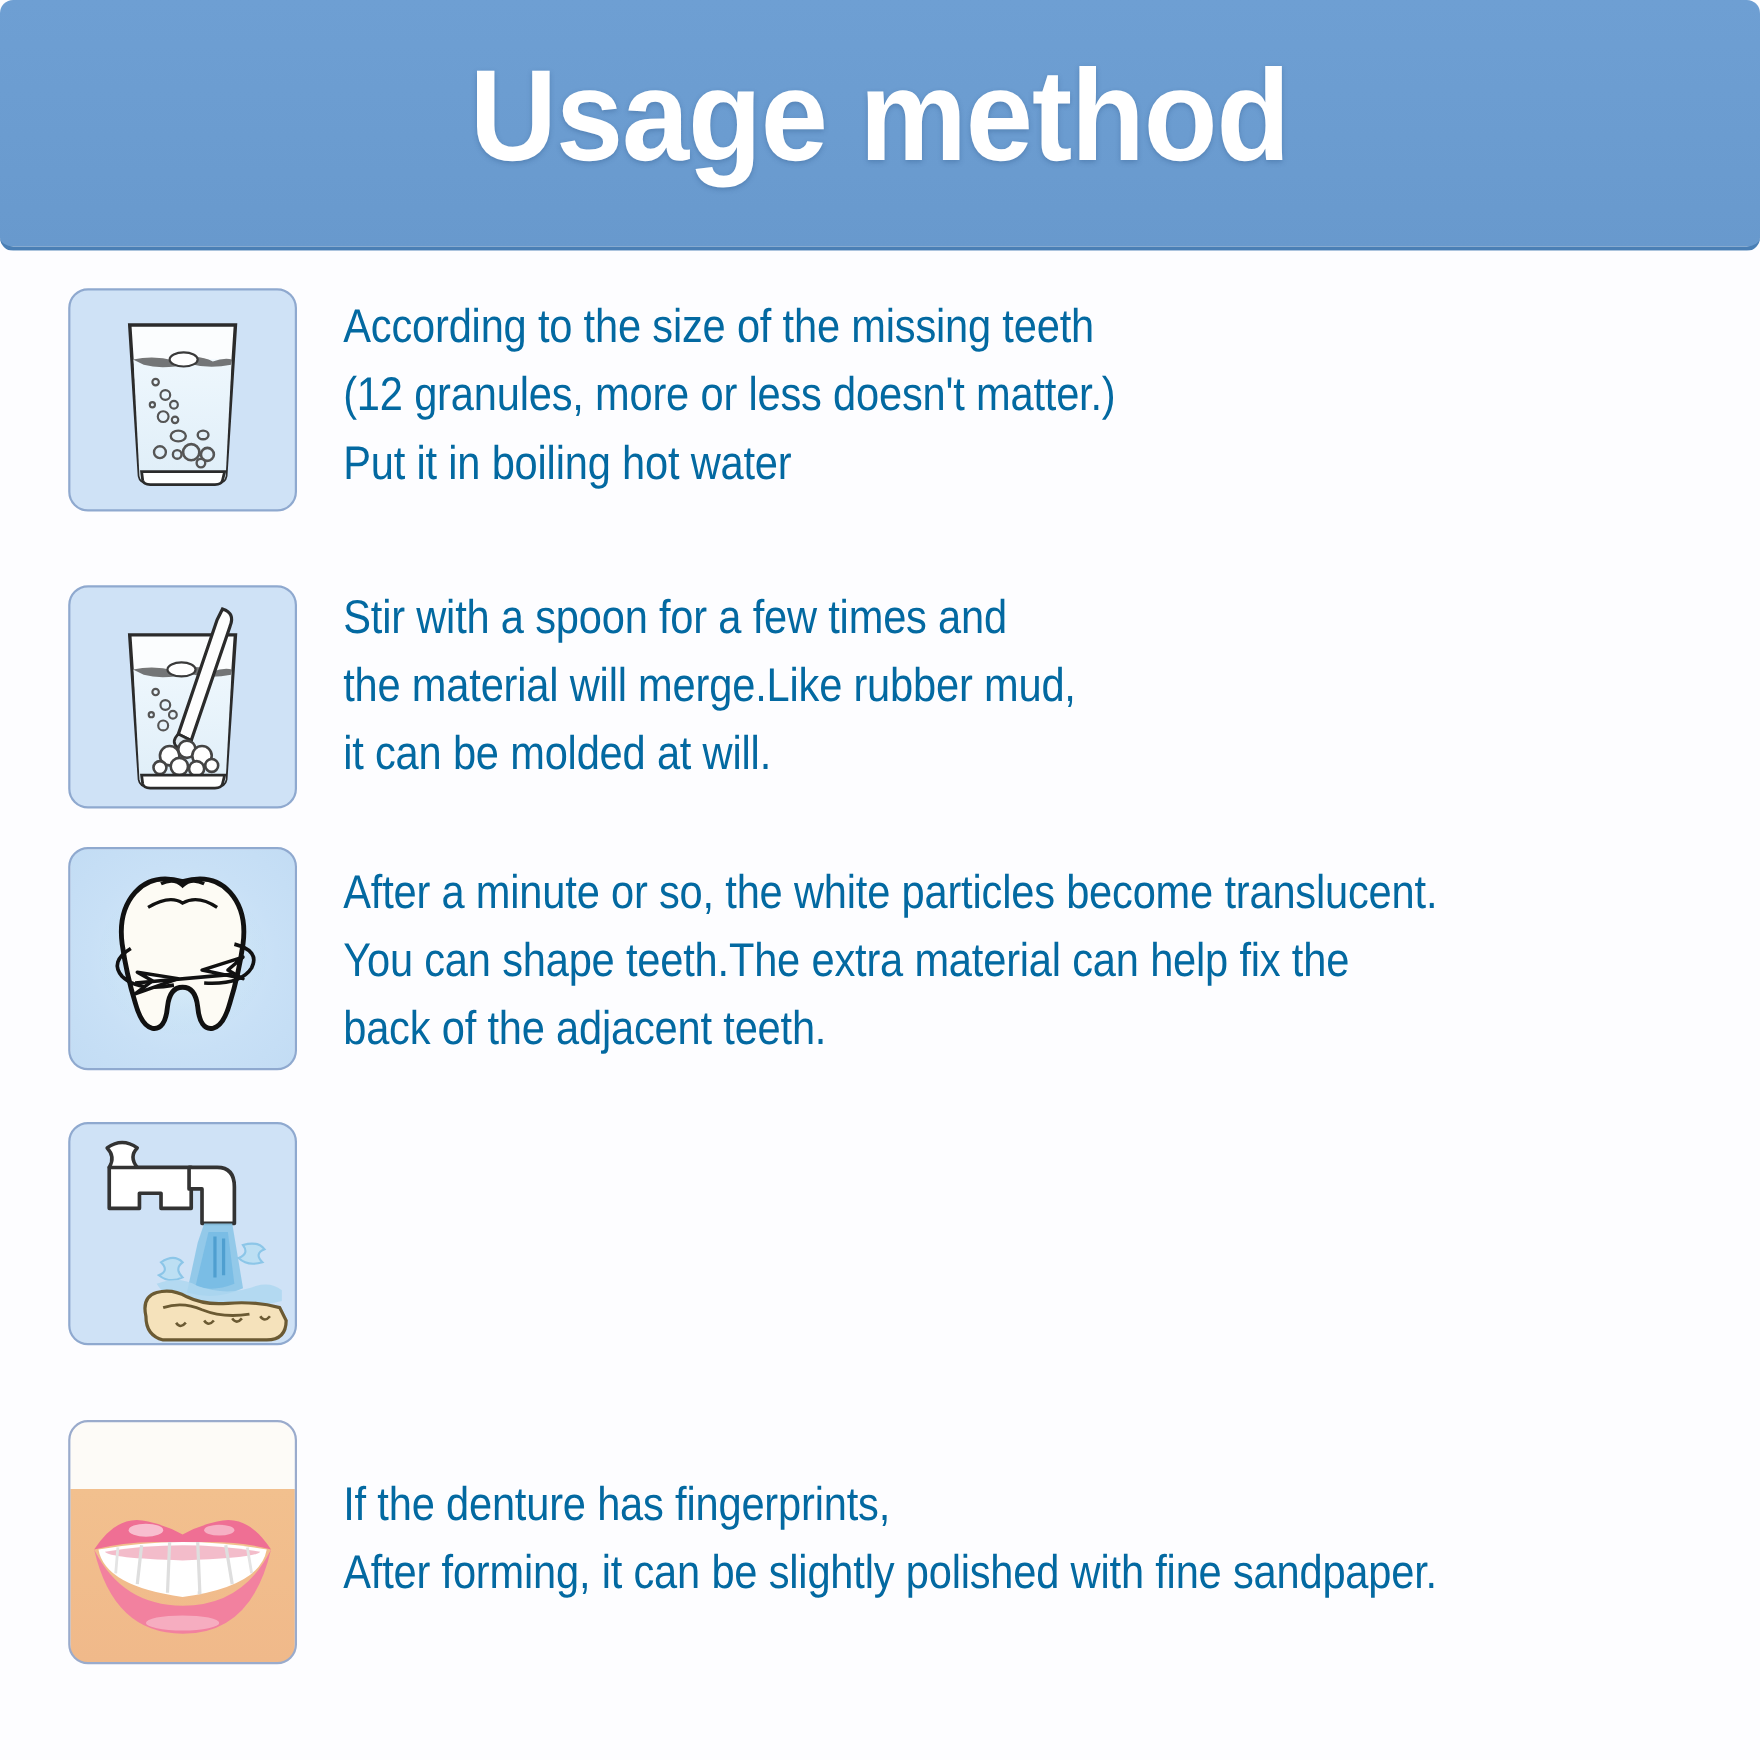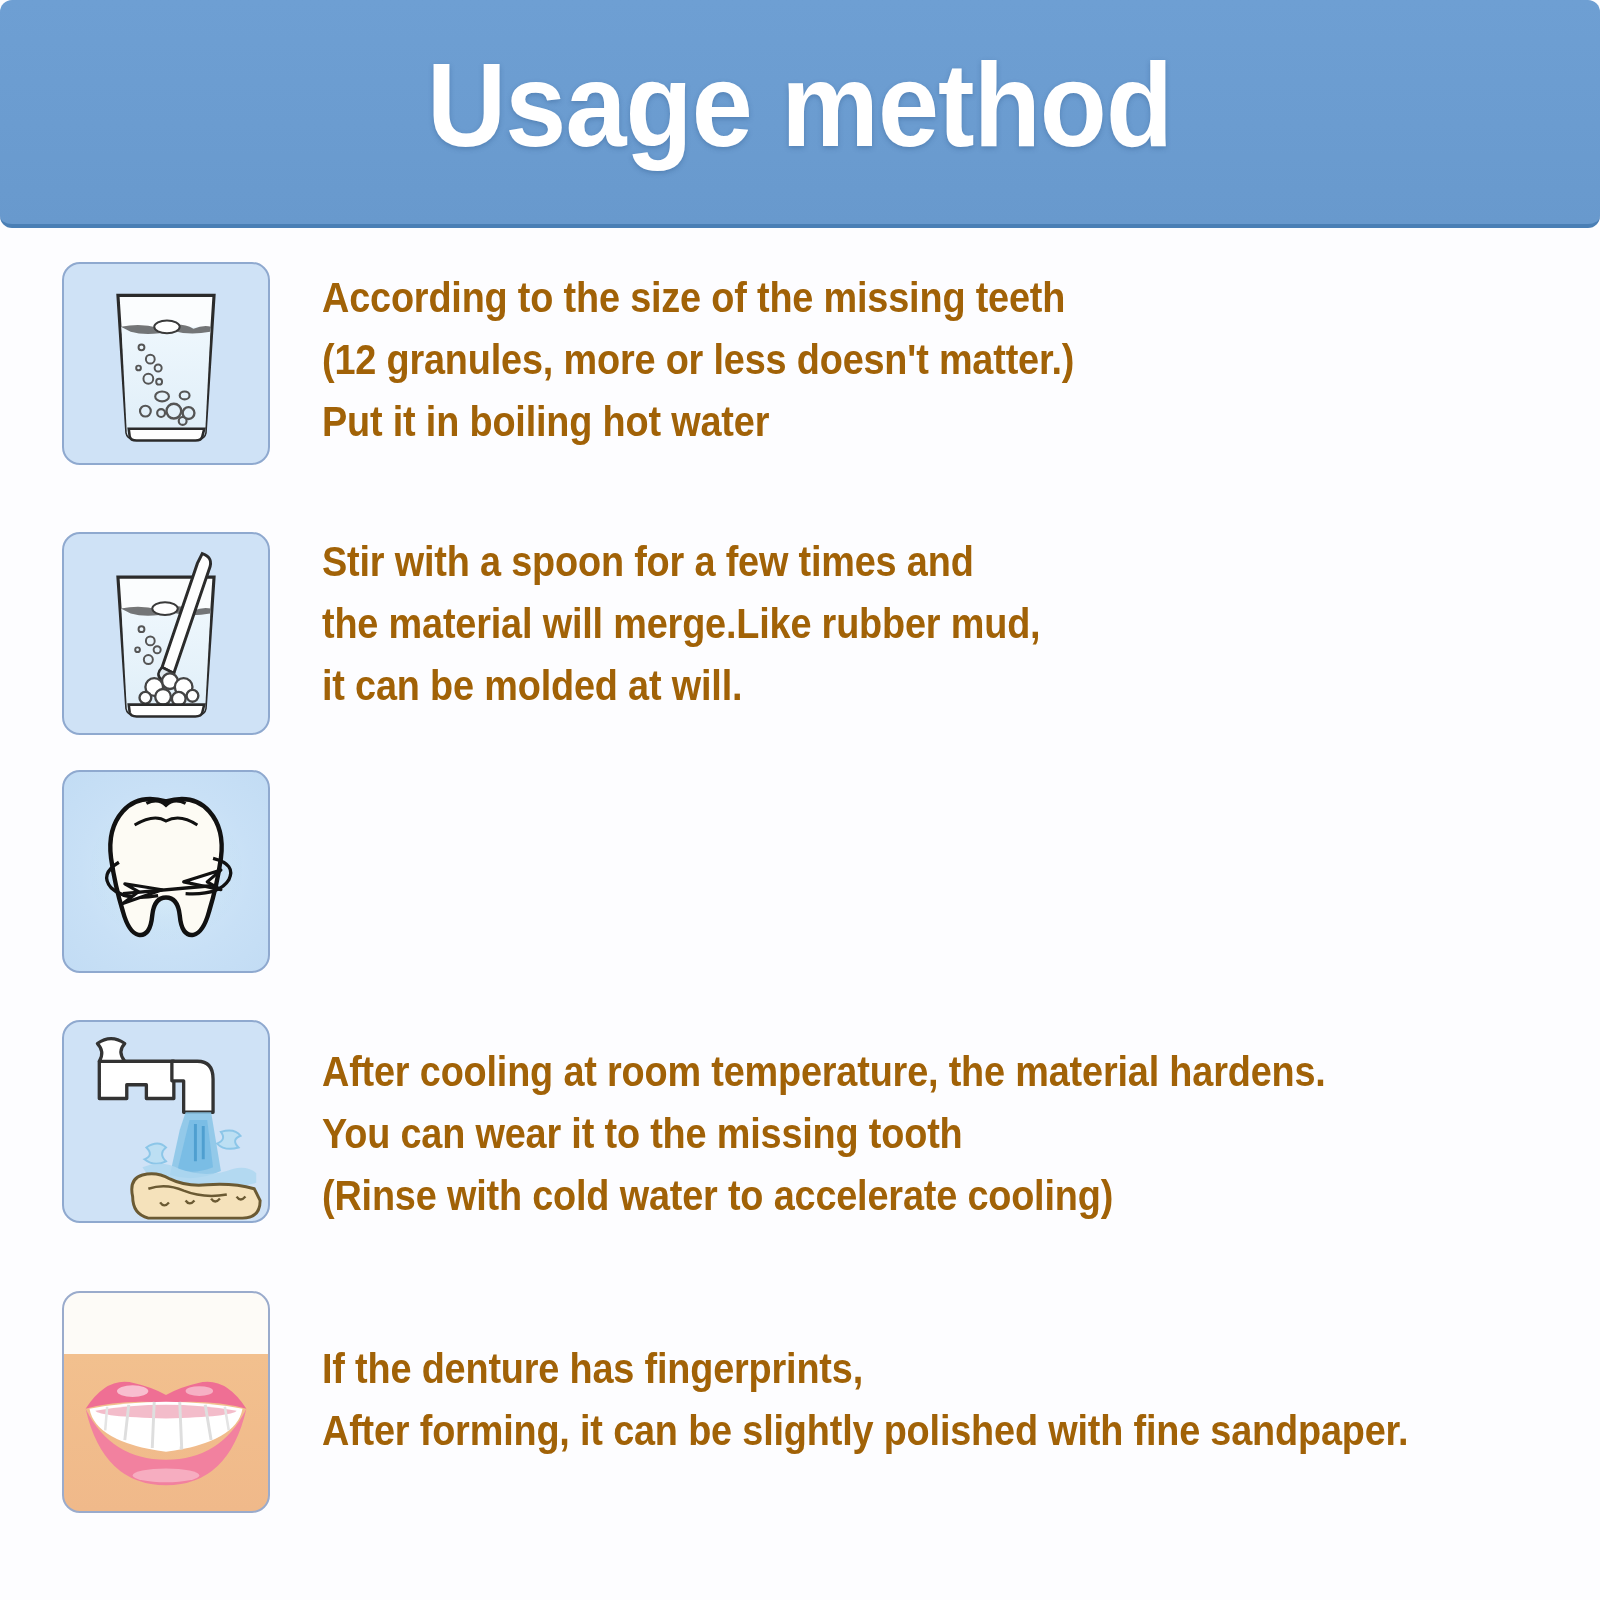--- a/index.html
+++ b/index.html
@@ -71,27 +71,26 @@
     border: 2px solid #8fa9cf;
     border-radius: 18px;
     background: #cfe2f6;
     box-sizing: border-box;
     overflow: hidden;
   }
 
   .step-text {
     position: absolute;
     left: 312px;
-    color: #a16207;
-    font-weight: 700;
+    color: #0369a1;
+    font-weight: 400;
     font-size: 43px;
     line-height: 62px;
     letter-spacing: -0.2px;
     white-space: nowrap;
-    margin-left: 10px;
   }
   .step-text .ln {
     display: block;
     transform: scaleX(0.88);
     transform-origin: left center;
   }
 
   
   .art { position: absolute; inset: 0; }
 
@@ -221,20 +220,25 @@
           <path d="M84 32 Q96 26 104 34 Q112 26 124 32" fill="none" stroke="#111" stroke-width="3.2"></path>
           <path d="M72 54 Q92 42 104 50 Q118 42 136 54" fill="none" stroke="#111" stroke-width="3"></path>
 
           <path d="M56 92 Q36 104 48 118 Q62 132 96 126" fill="none" stroke="#111" stroke-width="3.4"></path>
           <path d="M152 88 Q176 94 168 110 Q158 126 124 124" fill="none" stroke="#111" stroke-width="3.4"></path>
           <path d="M100 120 L60 134 L76 122 L62 114 Z" fill="#ffffff" stroke="#111" stroke-width="3.2" stroke-linejoin="round"></path>
           <path d="M122 112 L160 100 L146 112 L160 120 Z" fill="#ffffff" stroke="#111" stroke-width="3.2" stroke-linejoin="round"></path>
           <path d="M60 124 L150 116" fill="none" stroke="#111" stroke-width="3.4"></path>
         </svg>
       </div>
+      <div class="step-text" style="top:34px;">
+        <span class="ln">After a minute or so, the white particles become translucent.</span>
+        <span class="ln">You can shape teeth.The extra material can help fix the</span>
+        <span class="ln">back of the adjacent teeth.</span>
+      </div>
     </div>
 
     <div class="step" style="top:768px;height:255px;">
       <div class="icon-box" style="top:24px;">
         <svg class="art" viewBox="0 0 208 203" preserveAspectRatio="xMidYMid meet">
 
           <path d="M36 40 L36 78 L64 78 L64 64 L84 64 L84 78 L112 78 L112 40 Z" fill="#ffffff" stroke="#333" stroke-width="3.4" stroke-linejoin="round"></path>
           <path d="M110 40 L136 40 Q152 40 152 58 L152 92 L122 92 L122 60 L110 60 Z" fill="#ffffff" stroke="#333" stroke-width="3.4" stroke-linejoin="round"></path>
           <path d="M34 22 Q48 12 62 22 Q54 30 62 40 L36 40 Q42 30 34 22 Z" fill="#ffffff" stroke="#333" stroke-width="3.2" stroke-linejoin="round"></path>
 
@@ -244,25 +248,20 @@
 
           <path d="M84 128 Q96 120 104 128 Q96 134 104 142 Q92 148 82 140 Q92 136 84 128 Z" fill="#bcdff3" stroke="#8cc6e8" stroke-width="2"></path>
           <path d="M160 112 Q174 108 180 116 Q170 120 178 128 Q164 132 156 124 Q166 120 160 112 Z" fill="#bcdff3" stroke="#8cc6e8" stroke-width="2"></path>
           <path d="M80 148 Q100 140 118 150 Q146 160 172 150 Q186 146 196 154 L196 164 Q150 176 112 168 Q88 162 80 148 Z" fill="#aed7f0" opacity="0.85"></path>
 
           <path d="M70 178 Q66 160 80 156 Q94 152 108 160 Q124 168 146 166 Q172 164 194 170 L200 182 Q200 200 182 200 L86 200 Q70 196 70 178 Z" fill="#f5e2bb" stroke="#6b5a33" stroke-width="3"></path>
           <path d="M86 170 Q104 164 122 172 Q142 180 166 176" fill="none" stroke="#6b5a33" stroke-width="2.6"></path>
           <path d="M98 184 q4 6 9 0 M124 182 q4 6 9 0 M150 180 q4 6 9 0 M176 178 q4 6 9 0" fill="none" stroke="#6b5a33" stroke-width="2.4"></path>
         </svg>
       </div>
-      <div class="step-text" style="top:44px;">
-        <span class="ln">After cooling at room temperature, the material hardens.</span>
-        <span class="ln">You can wear it to the missing tooth</span>
-        <span class="ln">(Rinse with cold water to accelerate cooling)</span>
-      </div>
     </div>
 
     <div class="step" style="top:1053px;height:250px;">
       <div class="icon-box mouth-box" style="top:10px;height:222px;">
         <svg class="art" viewBox="0 0 208 222" preserveAspectRatio="xMidYMid meet">
 
           <path d="M22 118 Q44 84 72 92 Q90 96 104 104 Q118 96 136 92 Q164 84 186 118 Q150 108 104 112 Q58 108 22 118 Z" fill="#ef6f94"></path>
 
           <path d="M26 118 Q104 104 182 118 Q176 152 104 162 Q32 152 26 118 Z" fill="#ffffff"></path>
           <path d="M32 120 Q104 108 176 120 Q172 126 104 128 Q36 126 32 120 Z" fill="#e9859f" opacity="0.55"></path>

